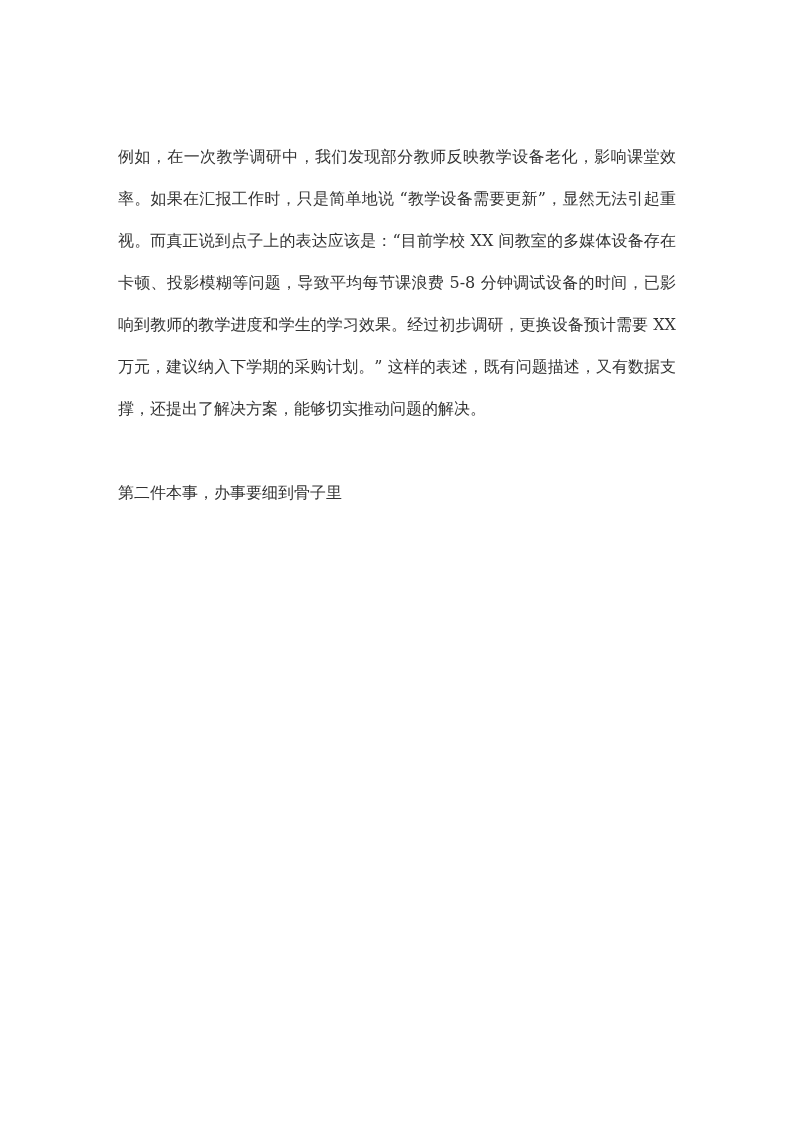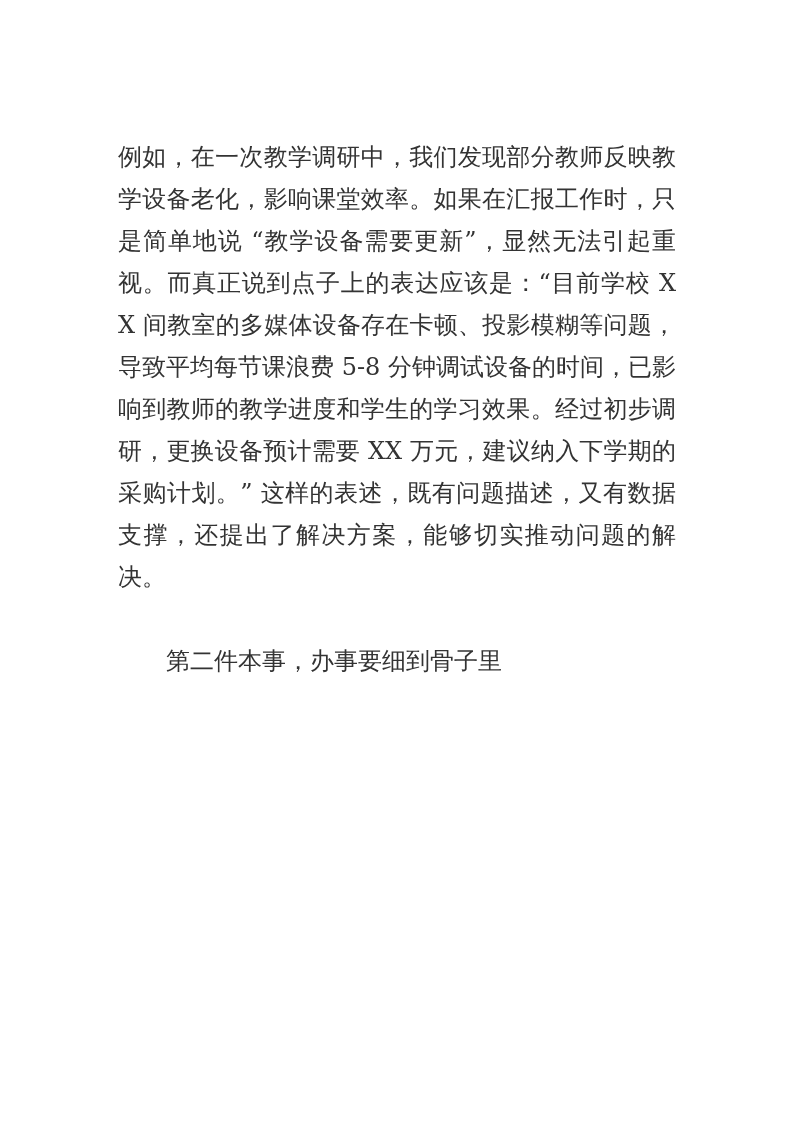--- a/index.html
+++ b/index.html
@@ -11,34 +11,33 @@
     position: relative;
     width: 793px;
     height: 1122px;
     background: #ffffff;
     box-sizing: border-box;
     padding: 136px 117px 0 118px;
     overflow: hidden;
   }
   .doc-body {
     font-family: "DejaVu Serif", "Liberation Serif", serif;
-    font-size: 24px;
+    font-size: 16px;
     line-height: 42px;
     color: #333333;
   }
   .para {
     margin: 0 0 42px 0;
     text-align: justify;
     text-justify: inter-ideograph;
     word-break: break-all;
   }
   .para.heading {
     text-align: left;
     word-break: normal;
-    margin-left: 48px;
   }
 </style>
 </head>
 <body>
 
 <div class="page">
   <div class="doc-body">
     <p class="para">例如，在一次教学调研中，我们发现部分教师反映教学设备老化，影响课堂效率。如果在汇报工作时，只是简单地说 “教学设备需要更新”，显然无法引起重视。而真正说到点子上的表达应该是：“目前学校 XX 间教室的多媒体设备存在卡顿、投影模糊等问题，导致平均每节课浪费 5-8 分钟调试设备的时间，已影响到教师的教学进度和学生的学习效果。经过初步调研，更换设备预计需要 XX 万元，建议纳入下学期的采购计划。” 这样的表述，既有问题描述，又有数据支撑，还提出了解决方案，能够切实推动问题的解决。</p>
     <p class="para heading">第二件本事，办事要细到骨子里</p>
   </div>

